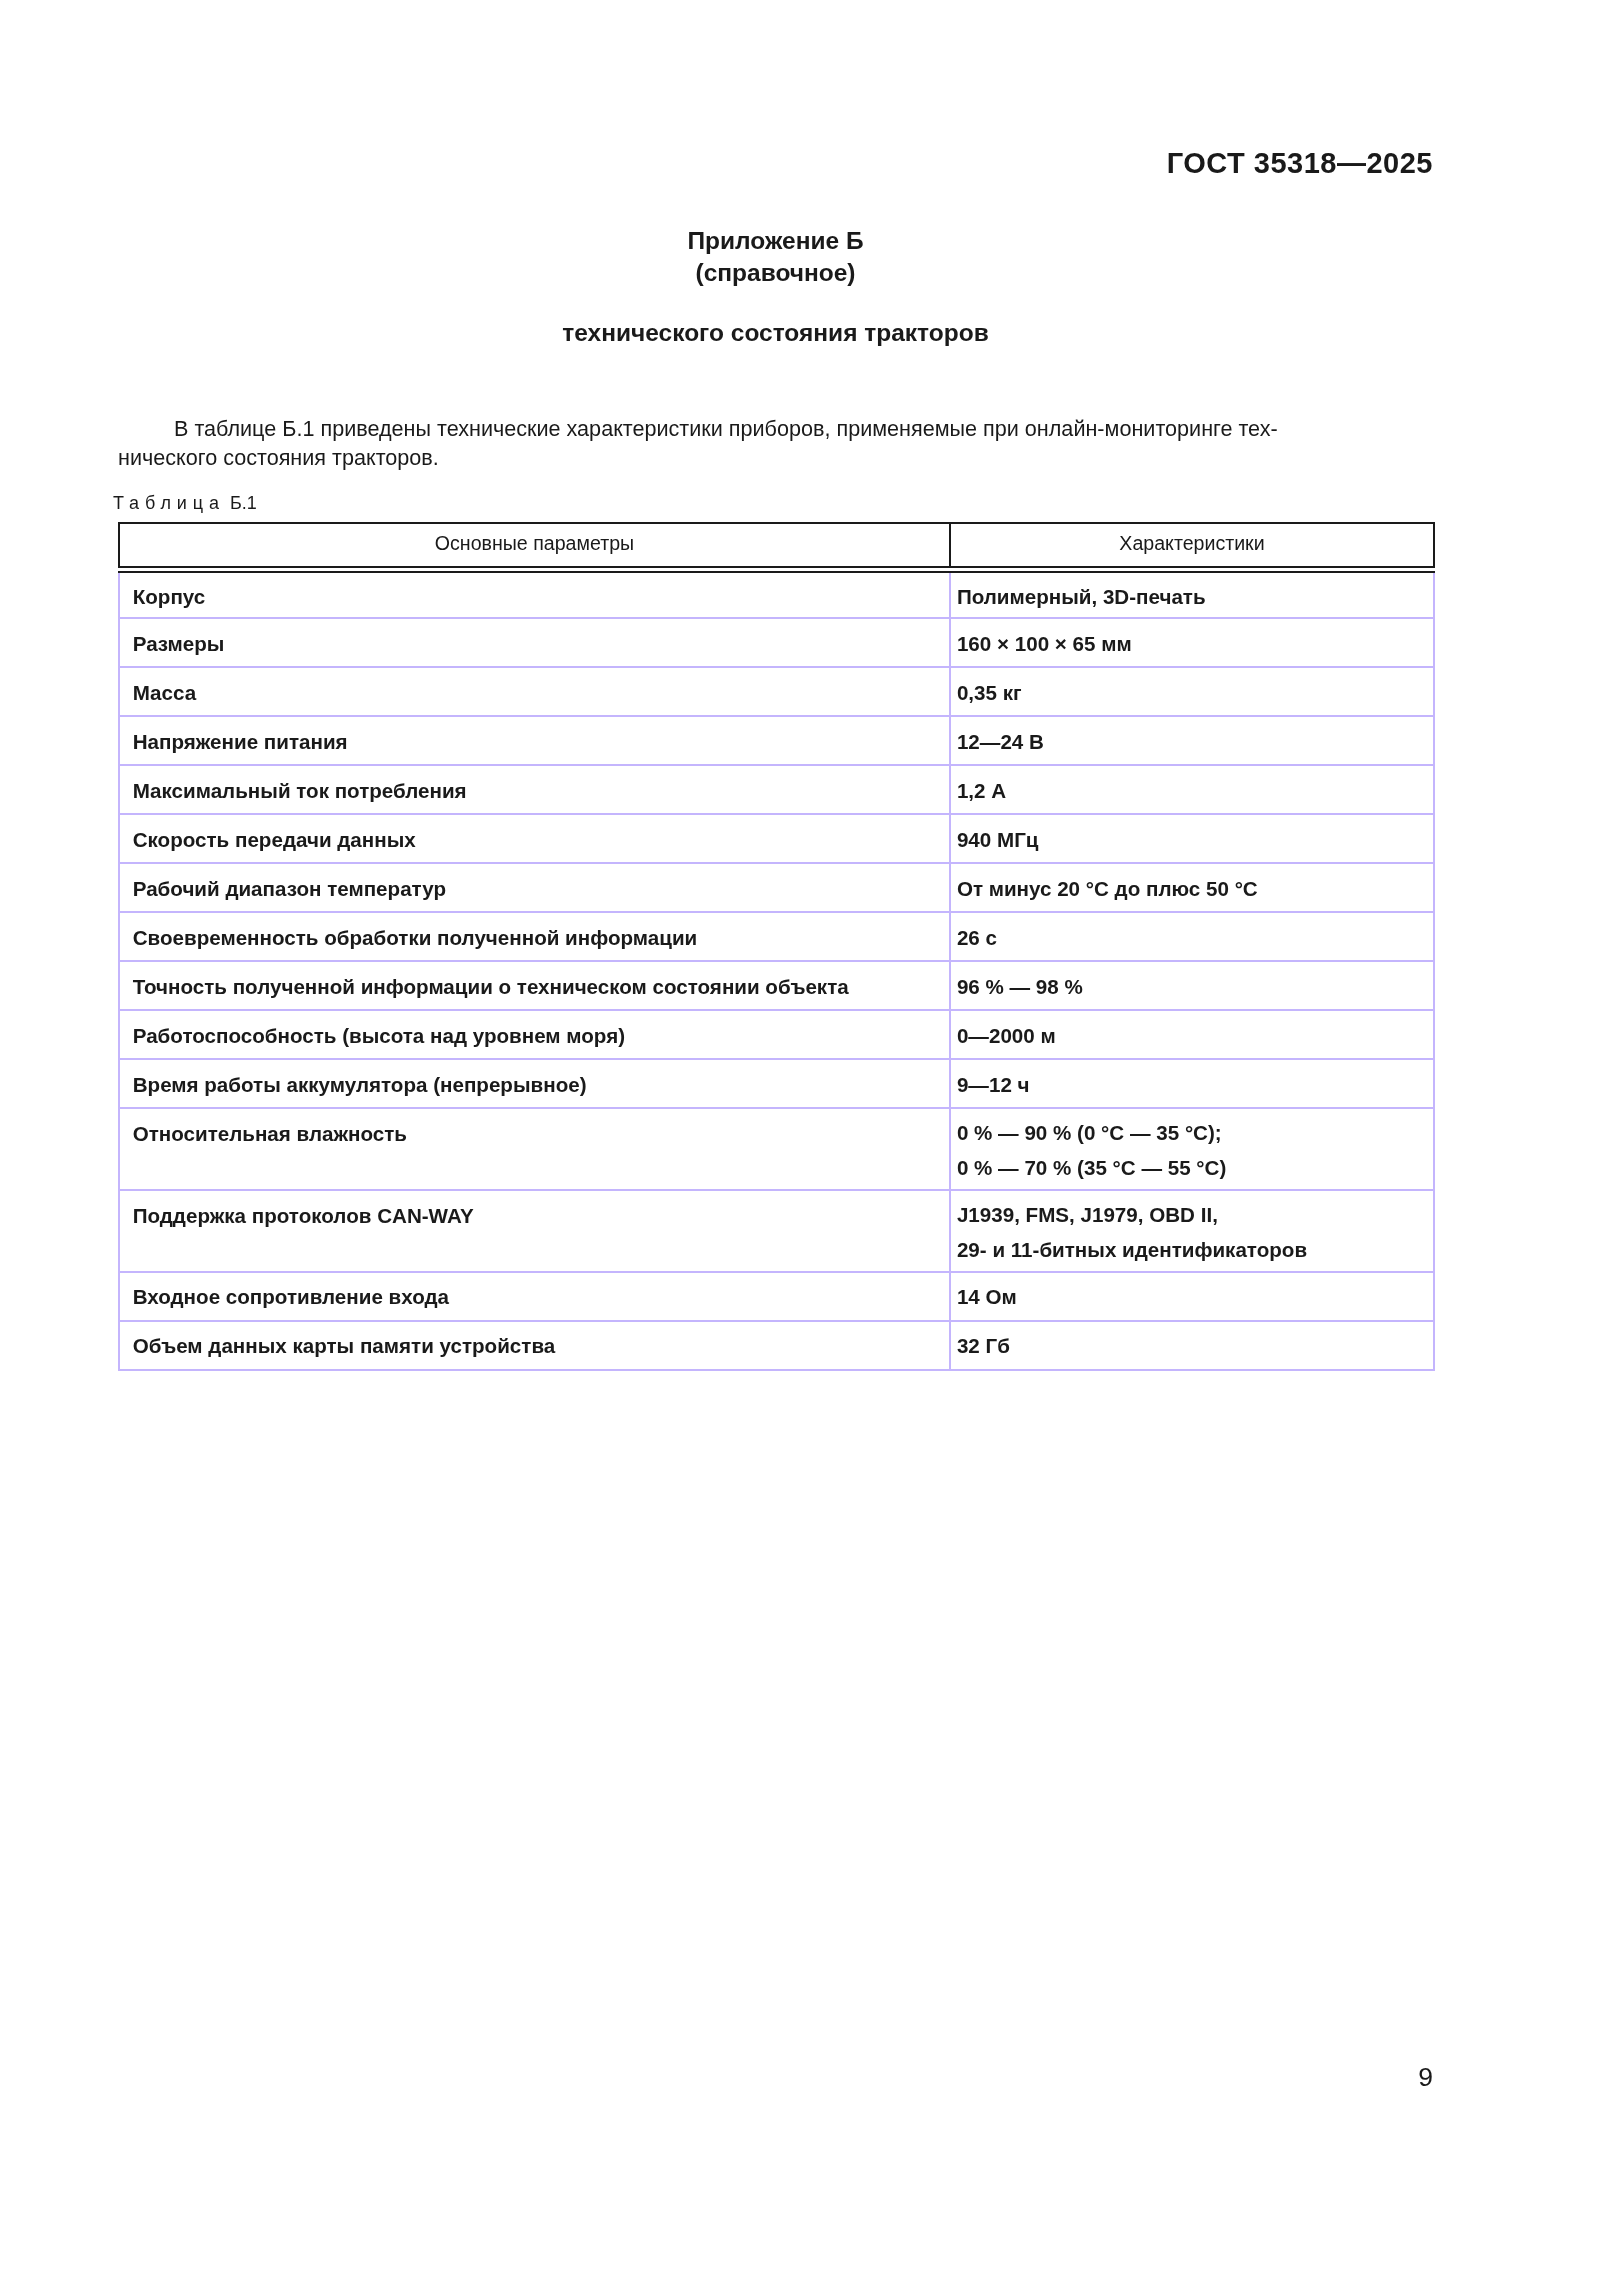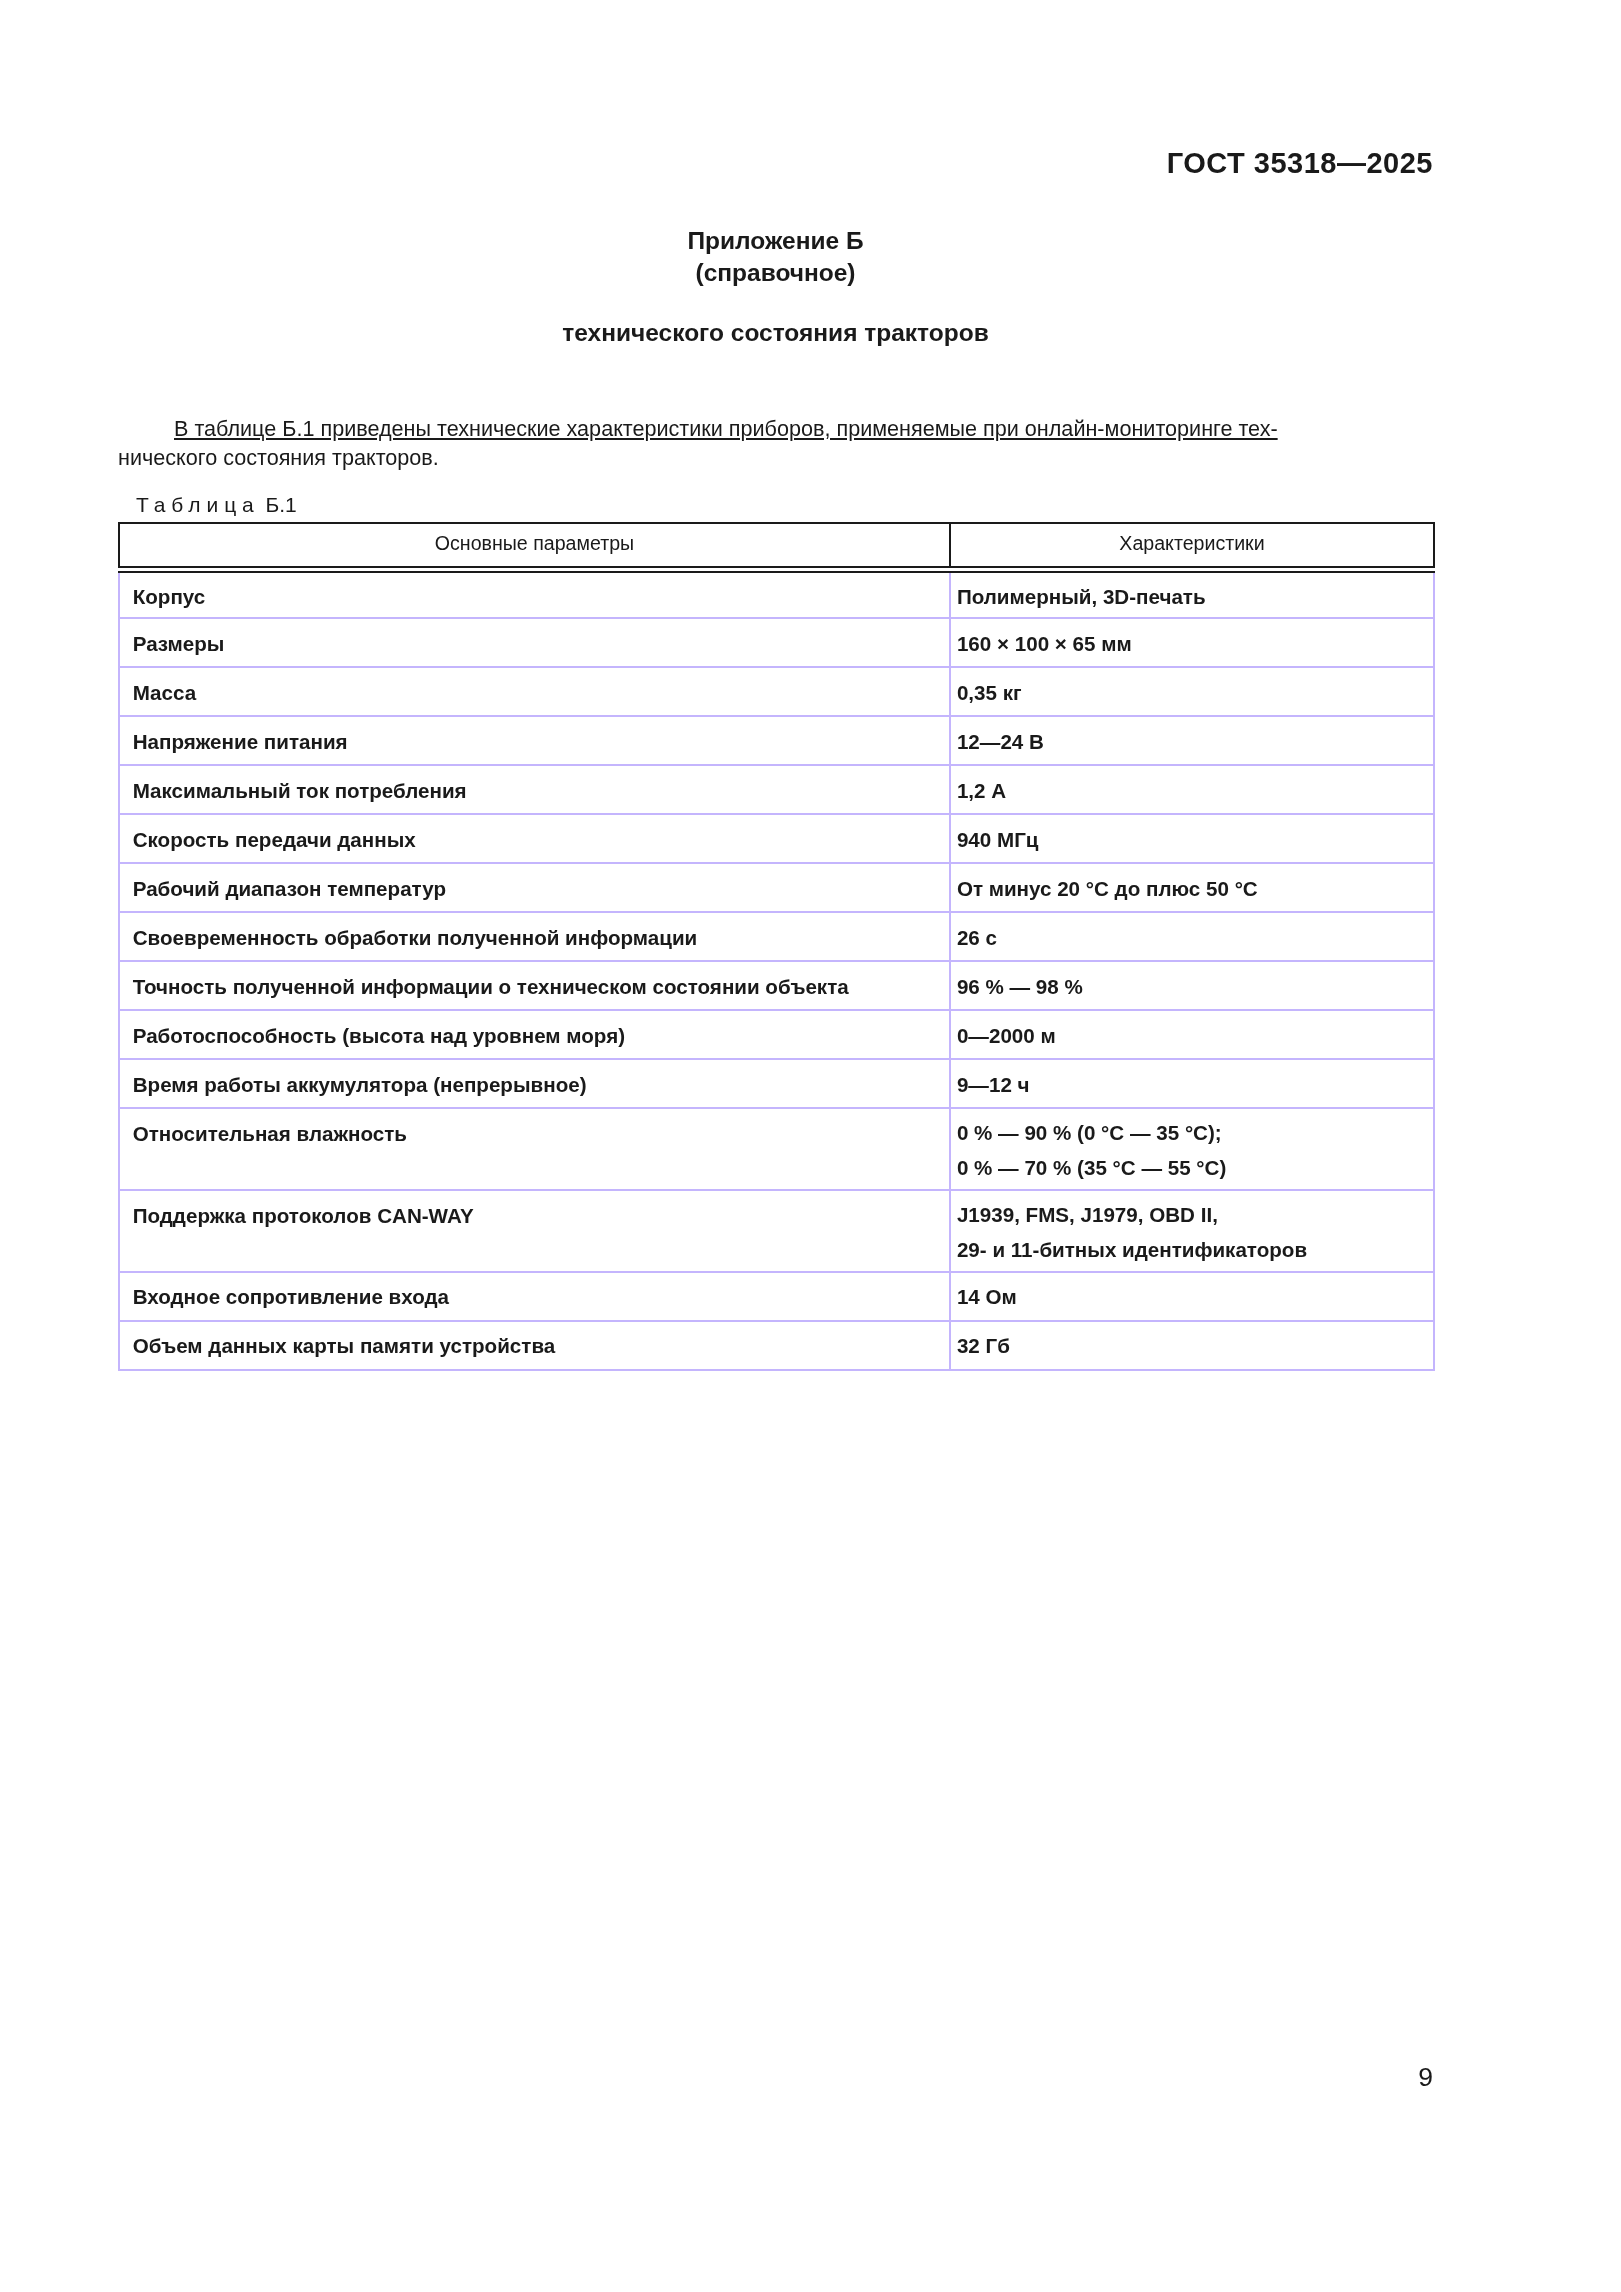--- a/index.html
+++ b/index.html
@@ -37,25 +37,25 @@
     font-weight: 700;
     line-height: 38px;
   }
   .intro {
     position: absolute;
     top: 414px; left: 118px; width: 1315px;
     font-size: 21.6px;
     line-height: 29px;
     text-align: left;
   }
-  .intro .line1 { padding-left: 56px; text-decoration: underline; }
+  .intro .line1 { padding-left: 56px; }
   .table-caption {
     position: absolute;
-    top: 493px; left: 136px;
-    font-size: 21px;
+    top: 493px; left: 113px;
+    font-size: 18px;
   }
   .table-caption .spaced { letter-spacing: 5.9px; }
   table.char-table {
     position: absolute;
     top: 522px; left: 118px;
     width: 1315px;
     border-collapse: collapse;
     table-layout: fixed;
     border: 2.9px solid #1a1a1a;
     font-size: 20.6px;

